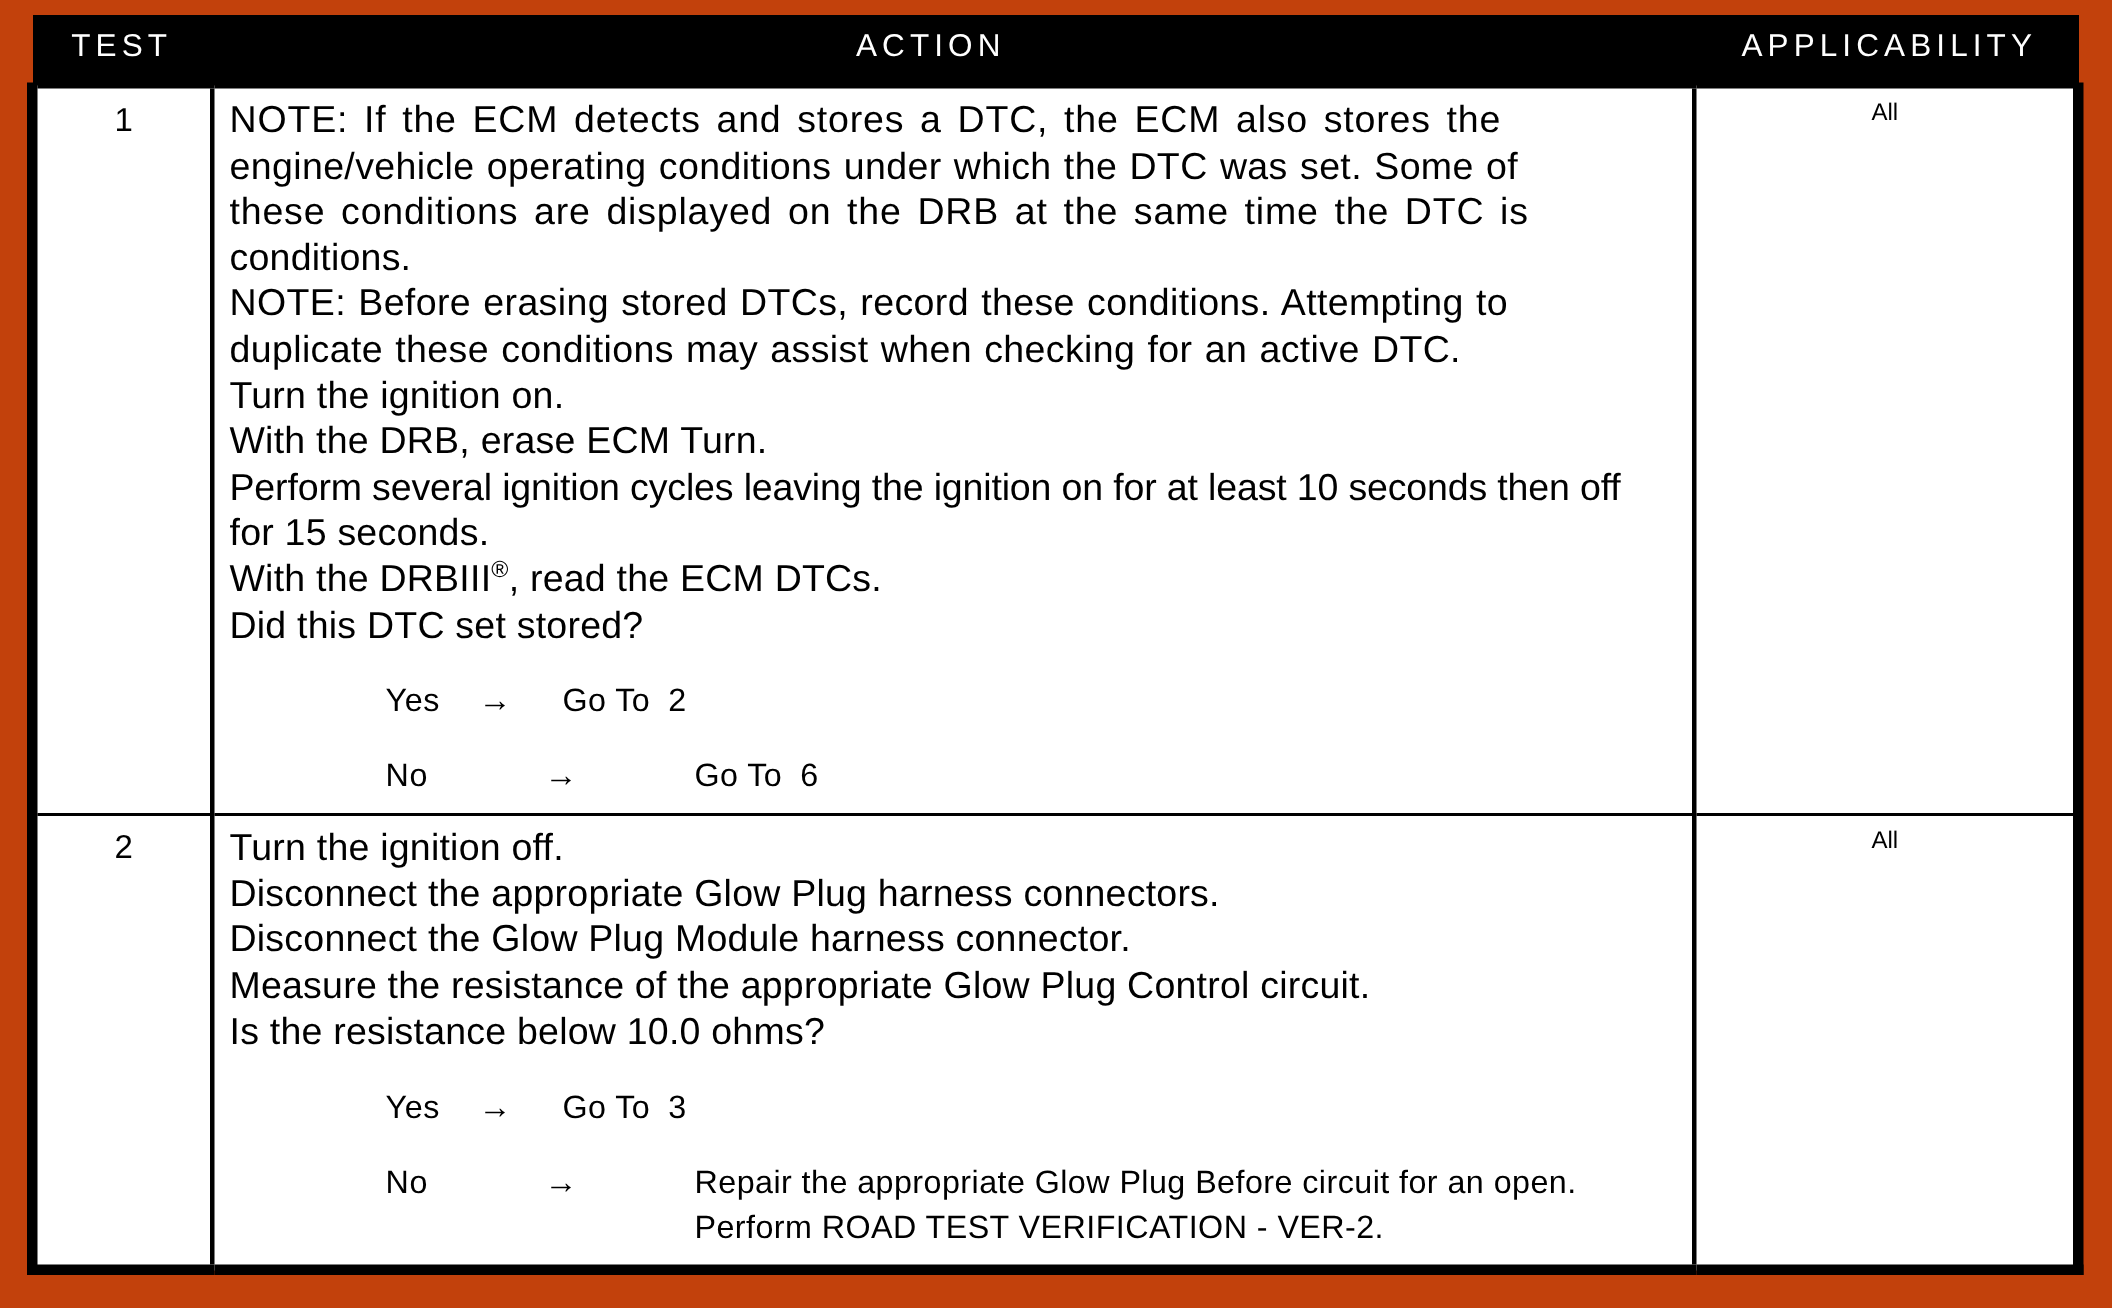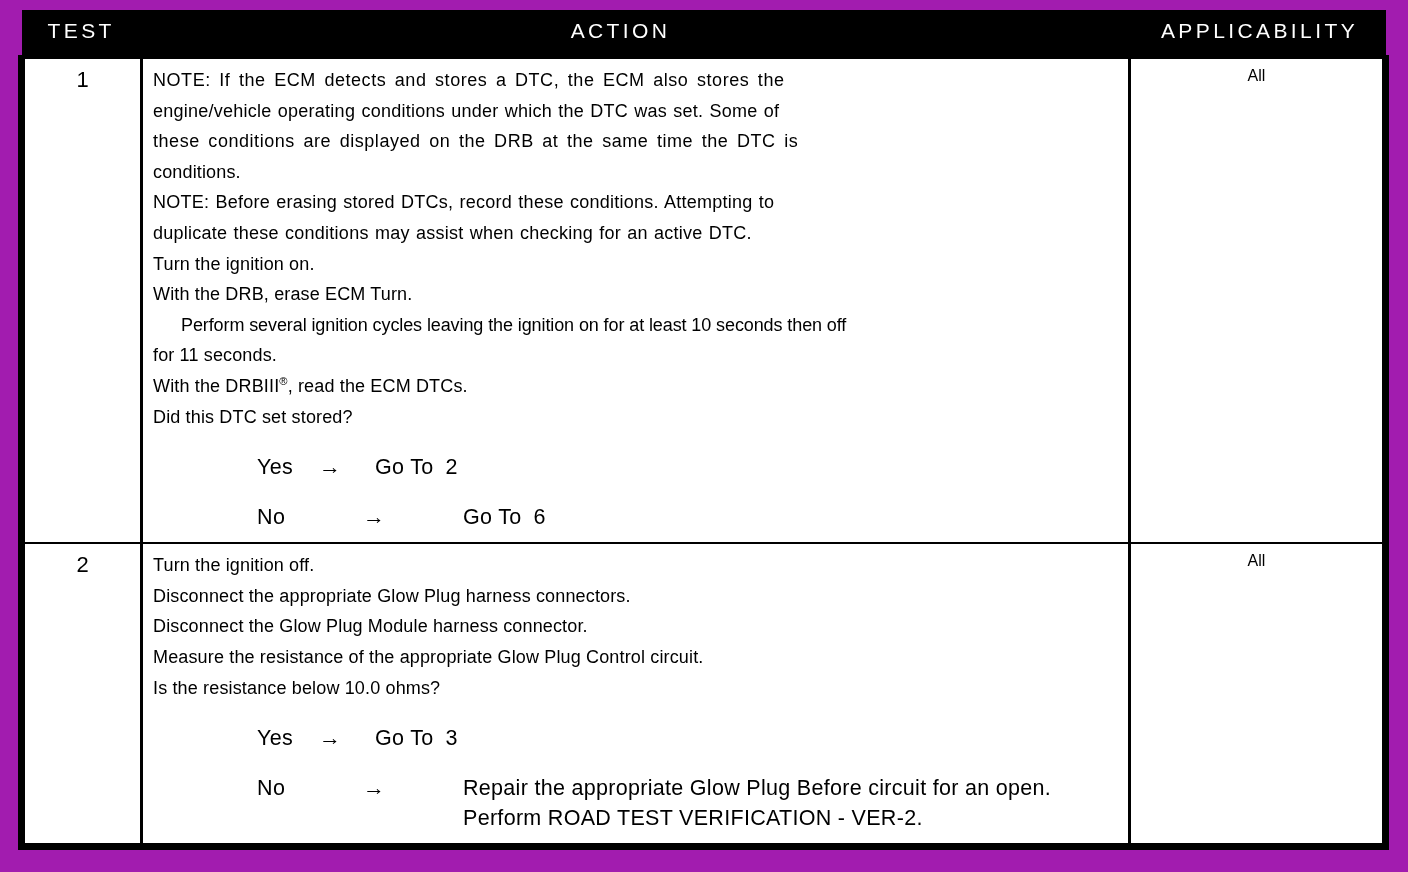--- a/index.html
+++ b/index.html
@@ -12,21 +12,21 @@
     height: 872px;
     font-family: "Liberation Sans", sans-serif;
     color: #000000;
     overflow: hidden;
   }
 
   .page {
     position: relative;
     width: 1408px;
     height: 872px;
-    background: #a21caf;
+    background: #c2410c;
   }
 
   
   .dtc-table {
     position: absolute;
     left: 18px;
     top: 10px;
     width: 1364px;
     border-collapse: collapse;
     table-layout: fixed;
@@ -90,30 +90,29 @@
     border-right: 7px solid #000;
     text-align: center;
     font-size: 16px;
     padding-top: 8px;
   }
   tbody tr.row-1 td { border-bottom: 2px solid #000; }
   tbody tr.row-2 td { border-top: 2px solid #000; border-bottom: 7px solid #000; }
 
   
   .action-lines {
-    font-size: 18px;
+    font-size: 25px;
     line-height: 30.6px;
     letter-spacing: 0.15px;
   }
   .action-lines .ln {
     white-space: normal;
   }
   .action-lines .ln.tight {
     letter-spacing: -0.1px;
-    margin-left: 28px;
   }
   .action-lines .ln.justifyish {
     letter-spacing: 0.55px;
     word-spacing: 3px;
   }
   .action-lines .ln.justifyish2 {
     letter-spacing: 0.25px;
     word-spacing: 1px;
   }
   sup.reg {
@@ -186,21 +185,21 @@
           <div class="action-lines">
             <div class="ln justifyish">NOTE: If the ECM detects and stores a DTC, the ECM also stores the</div>
             <div class="ln justifyish2">engine/vehicle operating conditions under which the DTC was set. Some of</div>
             <div class="ln justifyish">these conditions are displayed on the DRB at the same time the DTC is</div>
             <div class="ln">conditions.</div>
             <div class="ln justifyish2">NOTE: Before erasing stored DTCs, record these conditions. Attempting to</div>
             <div class="ln justifyish2">duplicate these conditions may assist when checking for an active DTC.</div>
             <div class="ln">Turn the ignition on.</div>
             <div class="ln">With the DRB, erase ECM Turn.</div>
             <div class="ln tight">Perform several ignition cycles leaving the ignition on for at least 10 seconds then off</div>
-            <div class="ln">for 11 seconds.</div>
+            <div class="ln">for 15 seconds.</div>
             <div class="ln"><span>With the DRBIII</span><sup class="reg">®</sup><span>, read the ECM DTCs.</span></div>
             <div class="ln">Did this DTC set stored?</div>
           </div>
 
           <div class="answers">
             <div class="answer-row">
               <span class="ans-label">Yes</span>
               <span class="ans-arrow">→</span>
               <span class="ans-text"><span>Go To</span><span class="goto-num">2</span></span>
             </div>

